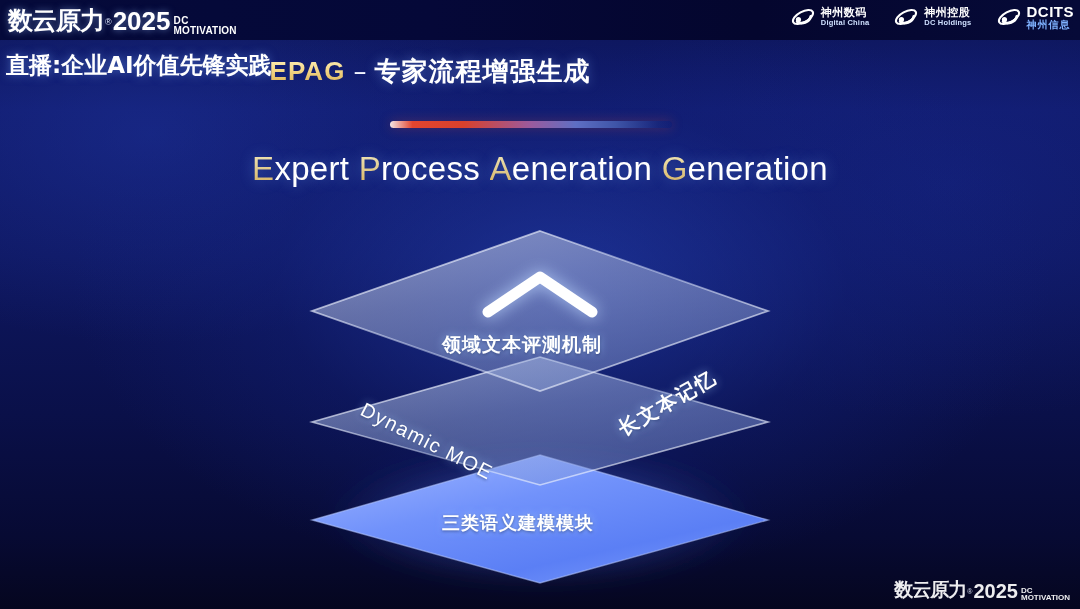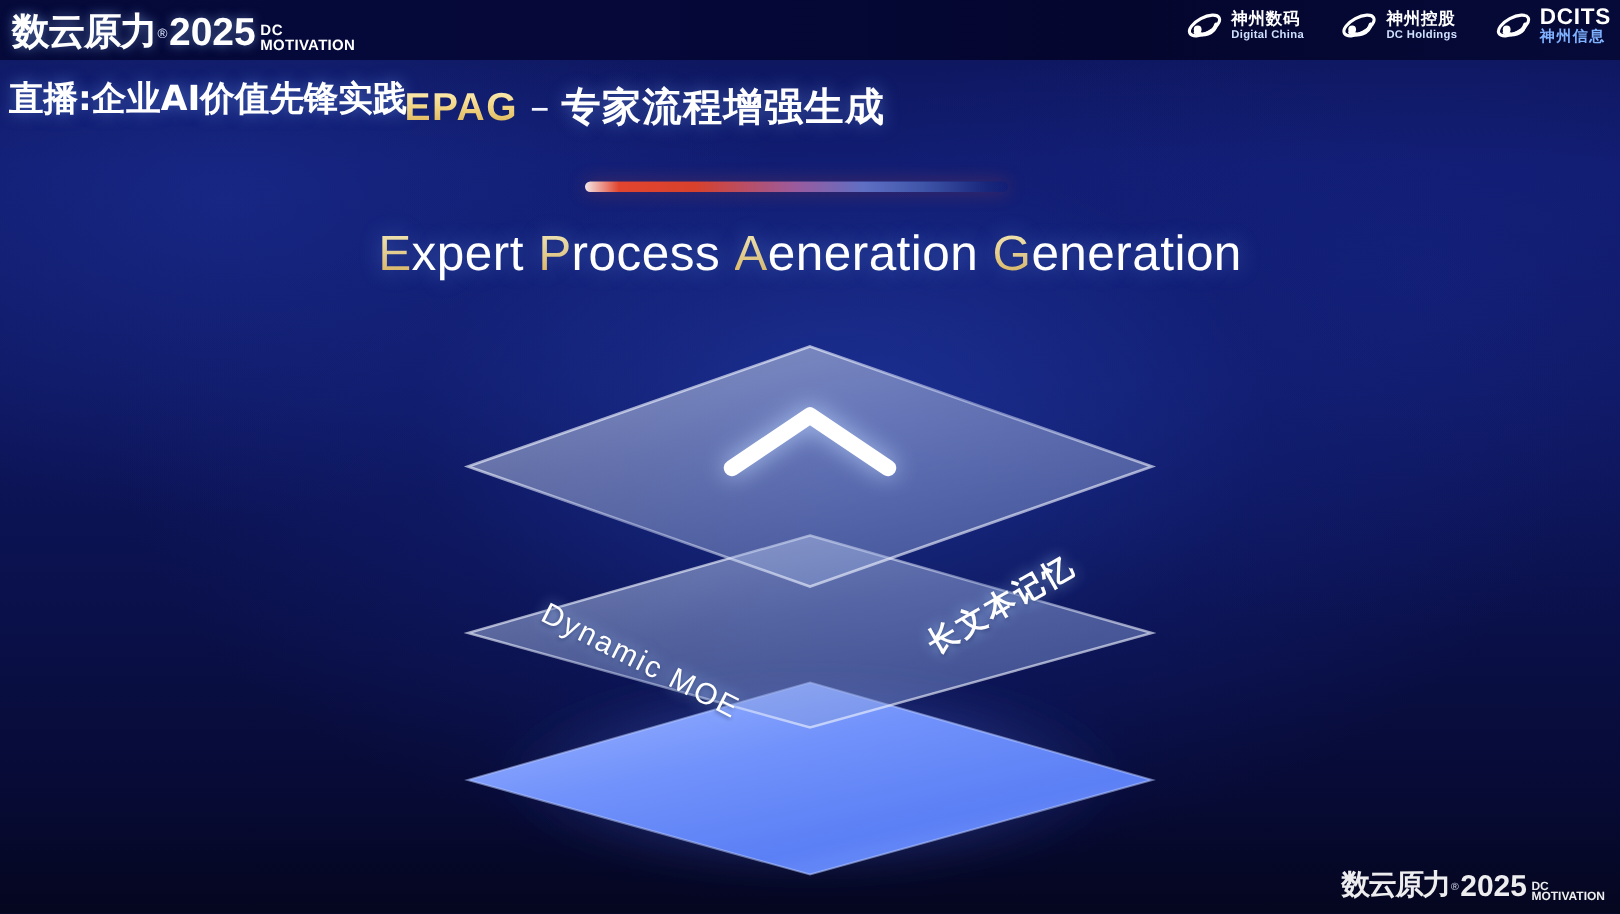--- a/index.html
+++ b/index.html
@@ -291,22 +291,24 @@
         <path d="M250 132 L478 197 L250 260 L22 197 Z" fill="url(#gMid)" stroke="url(#gEdge)" stroke-width="1.6"></path>
       </g>
 
       <g>
         <path d="M250 6 L478 86 L250 166 L22 86 Z" fill="url(#gTop)" stroke="url(#gEdge)" stroke-width="1.8"></path>
       </g>
 
       <path d="M198 87 L250 52 L302 87" fill="none" stroke="#ffffff" stroke-width="11" stroke-linecap="round" stroke-linejoin="round" style="filter:drop-shadow(0 0 8px rgba(190,215,255,0.85))"></path>
     </svg>
 
+    <div class="layer-label" id="lbl-top">领域文本评测机制</div>
     <div class="layer-label" id="lbl-left">Dynamic MOE</div>
     <div class="layer-label" id="lbl-right">长文本记忆</div>
+    <div class="layer-label" id="lbl-bottom">三类语义建模模块</div>
   </div>
 
   <div id="watermark">
     <span class="wm-cn">数云原力</span>
     <span class="wm-reg">®</span>
     <span class="wm-year">2025</span>
     <span class="wm-dc">
       <span class="d1">DC</span>
       <span class="d2">MOTIVATION</span>
     </span>

